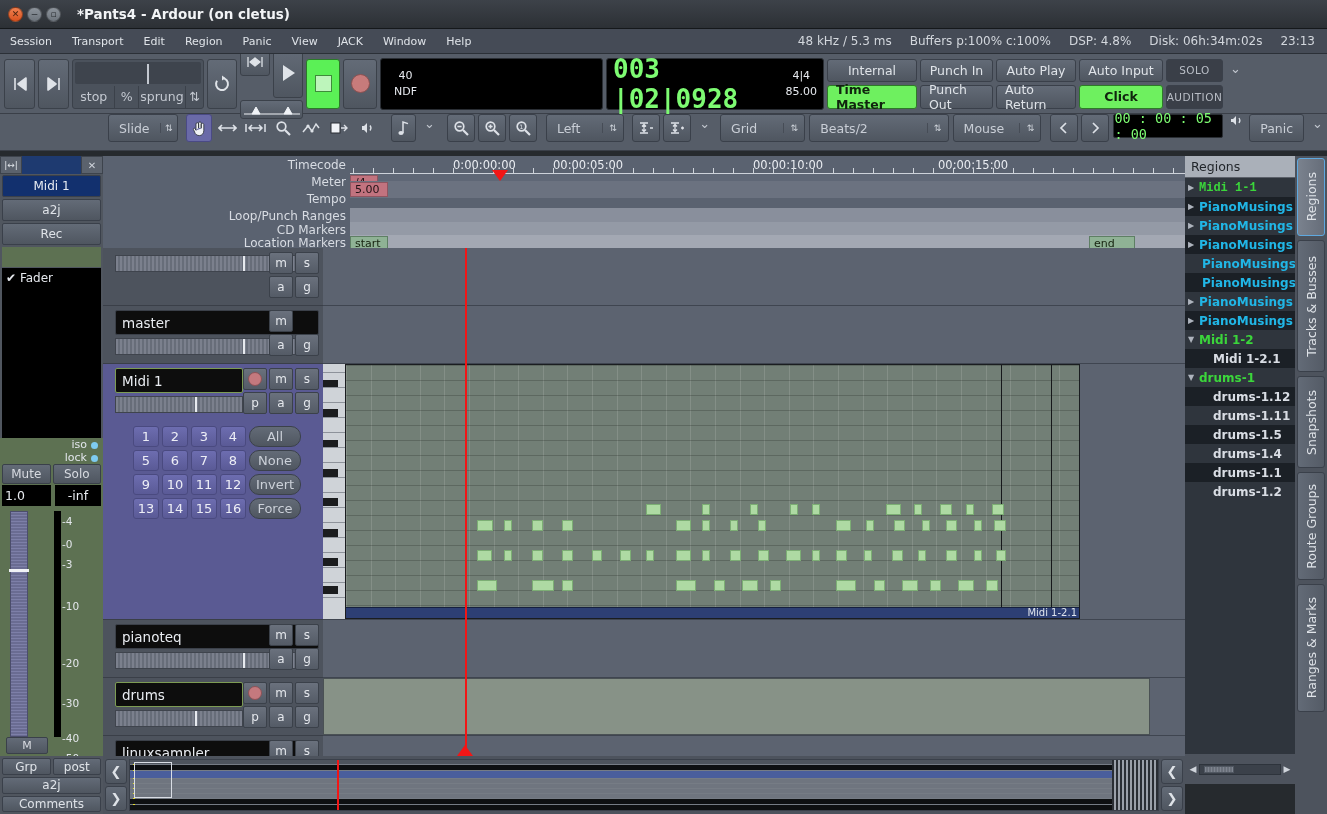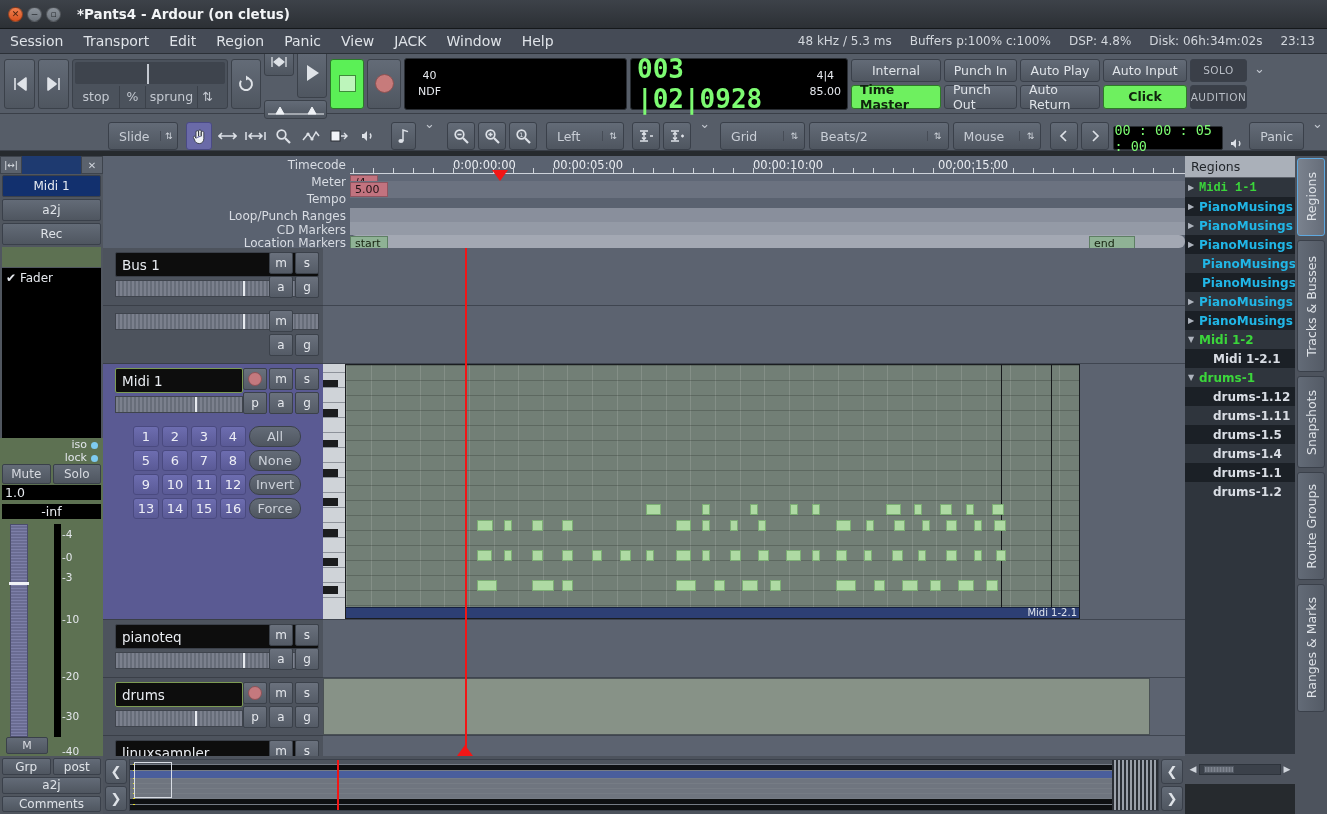--- a/index.html
+++ b/index.html
@@ -22,36 +22,36 @@
     border:1px solid rgba(0,0,0,.35);}
   .wb-close{background:linear-gradient(#f08050,#d8521f);}
   .wb-min{background:linear-gradient(#8d949c,#6d747c);color:#2a2e33;}
   .wb-max{background:linear-gradient(#8d949c,#6d747c);color:#2a2e33;}
   #title-text{ margin-left:12px; font-weight:bold; font-size:13.5px; color:#f2f4f6;}
   
   #menubar{
     height:25px; background:#454b56; display:flex; align-items:center;
     border-bottom:1px solid #2b3037; position:relative;
   }
-  #menubar .mi{ padding:2px 10px; font-size:14px; color:#dfe3e8; cursor:default;}
+  #menubar .mi{ padding:2px 10px; font-size:11px; color:#dfe3e8; cursor:default;}
   #statusline{ margin-left:auto; display:flex; gap:18px; padding-right:12px; font-size:12px; color:#d3d7dd;}
   
   #transport{
     height:60px; background:#565d68; display:flex; align-items:center;
     padding:3px 4px; gap:3px; border-bottom:1px solid #3a3f48;
   }
   .tbtn{
     background:linear-gradient(#636b77,#4f5660);
     border:1px solid #3b414a; border-radius:3px;
     color:#dfe3e8; display:flex;align-items:center;justify-content:center;
   }
   .goto{ width:31px;height:50px;font-size:19px;}
   .tgroup{ display:flex; flex-direction:column; gap:2px;}
   #tempo-box{
-    width:156px;height:50px;background:#4b525c;border:1px solid #3b414a;border-radius:3px;
+    width:132px;height:50px;background:#4b525c;border:1px solid #3b414a;border-radius:3px;
     display:flex;flex-direction:column;
   }
   #tempo-slider{ height:24px;background:#3e444d;margin:2px;position:relative;border-radius:2px;}
   #tempo-slider:after{content:"";position:absolute;left:72px;top:2px;width:2px;height:20px;background:#c3c8d0;}
   #tempo-row{ display:flex; height:22px; align-items:stretch; }
   #tempo-row > div{ border-left:1px solid #3b414a; display:flex;align-items:center;justify-content:center;font-size:12.5px;color:#c4c9d1;}
   #tempo-row > div:first-child{border-left:none;}
   .t-stop{ width:46px;} .t-pct{width:26px;} .t-sprung{width:52px;} .t-spin{width:20px;font-size:10px;}
   .icbtn{ width:30px;height:50px;}
   .sq-green{ width:34px;height:50px;background:#5bf056;border:1px solid #2c7a29;border-radius:3px;display:flex;align-items:center;justify-content:center;}
@@ -71,21 +71,21 @@
   .mbtn{
     background:linear-gradient(#636b77,#4f5660); border:1px solid #3a404a;border-radius:3px;
     height:23.5px; display:flex;align-items:center;justify-content:center;
     font-size:12.5px;color:#dfe3e8; padding:0 8px;
   }
   .mbtn.green{ background:#6ef05f; color:#10240e; border-color:#2e7a28; font-weight:bold;}
   .mbtn.dark{ background:#3a3f48; color:#b9bec6; font-size:10.5px; letter-spacing:.5px;}
   .chev{ color:#c2c7cf;font-size:13px; align-self:flex-start; margin-top:2px; padding:0 4px;}
   
   #toolbar{
-    height:37px; background:#565d68; display:flex; align-items:flex-end;
+    height:37px; background:#565d68; display:flex; align-items:flex-start;
     padding-left:108px; gap:4px; border-bottom:1px solid #3a3f48;
   }
   .combo{
     background:linear-gradient(#636b77,#4f5660); border:1px solid #3a404a;border-radius:3px;
     height:28px; display:flex; align-items:center; color:#c9ced6; font-size:12.5px;
   }
   .combo span.lbl{ padding:0 10px; }
   .combo .spin{ border-left:1px solid #464c56; width:21px; text-align:center; font-size:9px; color:#cfd4db;}
   .tool{ width:26px;height:28px; display:flex;align-items:center;justify-content:center;
         border-radius:3px; color:#dde1e7; }
@@ -109,21 +109,21 @@
            background:linear-gradient(#636b77,#4f5660); color:#dfe3e8;}
   .ms-btn.blue{ background:#12306e; border-color:#0b2css; color:#e8ecf2;}
   .ms-green{ height:20px; background:#5d7152; margin:1px 2px;}
   .ms-black{ flex:0 0 170px; background:#000; margin:0 2px; color:#e4e7ec; font-size:12px; padding:3px 4px;}
   .ms-tail{ background:#5d7152; flex:1; display:flex;flex-direction:column;}
   .isolock{ text-align:right; padding-right:5px; font-size:11px; color:#e2e6ec;}
   .isolock .dot{ display:inline-block;width:7px;height:7px;border-radius:50%;background:#7ecbf0;margin-left:4px;vertical-align:middle;}
   .ms-2{ display:flex; gap:2px; padding:0 2px;}
   .ms-2 > div{ flex:1; height:20px; display:flex;align-items:center;justify-content:center;font-size:12px;
                border:1px solid #3a404a;border-radius:2px;background:linear-gradient(#636b77,#4f5660);}
-  .ms-gain{ display:flex; gap:4px; padding:1px 2px;flex-direction:column;}
+  .ms-gain{ display:flex; gap:4px; padding:1px 2px;}
   .ms-gain > div{ flex:1;height:21px;background:#000;color:#e8ebf0;font-size:12.5px;display:flex;align-items:center;}
   .ms-gain > div:first-child{ justify-content:flex-start;padding-left:3px;}
   .ms-gain > div:last-child{ justify-content:center;}
   .faderzone{ flex:1; display:flex; padding:4px 6px 0 10px; position:relative;}
   .fader{ width:18px; background:repeating-linear-gradient(#7d7fa8 0 1px,#6a6c92 1px 3px); position:relative;
           border:1px solid #4b4d6b;}
   .fader .knob{ position:absolute;left:-2px;right:-2px;top:57px;height:3px;background:#f0f2f6;}
   .meter{ width:7px;background:#000;margin-left:26px;}
   .scale{ position:absolute; left:62px; top:4px; font-size:10.5px;color:#e4e7ec;line-height:1;}
   .scale div{ position:absolute; white-space:nowrap;}
@@ -138,21 +138,21 @@
   #rulers{ position:absolute; left:103px; right:142px; top:0; height:92px; background:#5a6270;}
   #ruler-names{ position:absolute;left:0;top:0;width:247px;height:92px;}
   #ruler-names div{ position:absolute;right:4px;font-size:12px;color:#d8dce3;white-space:nowrap;}
   #ruler-lanes{ position:absolute; left:247px; right:0; top:0; height:92px;}
   .lane{ position:absolute; left:0; right:0;}
   #lane-tc{ top:0;height:18px;background:#5a6270;border-bottom:1px solid #cdd2da;}
   #lane-meter{top:18px;height:17px;background:#5f6776;}
   #lane-tempo{top:25px;height:17px;background:#6b7280;}
   #lane-loop{top:52px;height:14px;background:#898f9c;}
   #lane-cd{top:66px;height:13px;background:#949aa6;}
-  #lane-loc{top:79px;height:13px;background:#a3a8b3;border-radius:6px;}
+  #lane-loc{top:79px;height:13px;background:#a3a8b3;}
   .tcmark{ position:absolute; top:2px; font-size:11.5px; color:#e9ecf1; white-space:nowrap;
            font-family:"DejaVu Sans",sans-serif;}
   .ticks{ position:absolute;left:0;right:0;bottom:0;height:5px;}
   .ticks i{ position:absolute;bottom:0;width:1px;height:5px;background:#cfd4db;}
   .mk{ position:absolute;top:1px;height:15px;display:flex;align-items:center;padding:0 4px;font-size:11px;}
   .mk.red{ background:#c2737f;color:#211316;border:1px solid #8e5560;}
   .mk.green{ background:#8fb295;color:#16230f;border:1px solid #5e7f64;}
   #playhead-ruler{position:absolute;top:14px;left:0;width:0;height:0;
      border-left:8px solid transparent;border-right:8px solid transparent;border-top:11px solid #f21616;z-index:8;}
   
@@ -621,30 +621,30 @@
       <div class="lane" id="lane-loc">
         <div class="mk green" style="left:0px;width:38px">start</div>
         <div class="mk green" style="left:739px;width:46px">end</div>
       </div>
       <div id="playhead-ruler" style="left:142px"></div>
     </div>
   </div>
 
   <div id="theaders">
     <div class="th" style="top:0;height:58px;position:absolute;left:0;right:0;">
-      <div class="name">Bus 1</div>
       <div class="bar"></div>
       <div class="btns two">
         <div class="sbtn">m</div>
         <div class="sbtn">s</div>
         <div class="sbtn">a</div>
         <div class="sbtn">g</div>
       </div>
     </div>
     <div class="th" style="top:58px;height:58px;position:absolute;left:0;right:0;">
+      <div class="name">master</div>
       <div class="bar"></div>
       <div class="btns two">
         <div class="sbtn">m</div>
         <div class="sbtn empty"></div>
         <div class="sbtn">a</div>
         <div class="sbtn">g</div>
       </div>
     </div>
     <div class="th sel recarm" style="top:116px;height:256px;position:absolute;left:0;right:0;">
       <div class="name" style="width:128px">Midi 1</div>

